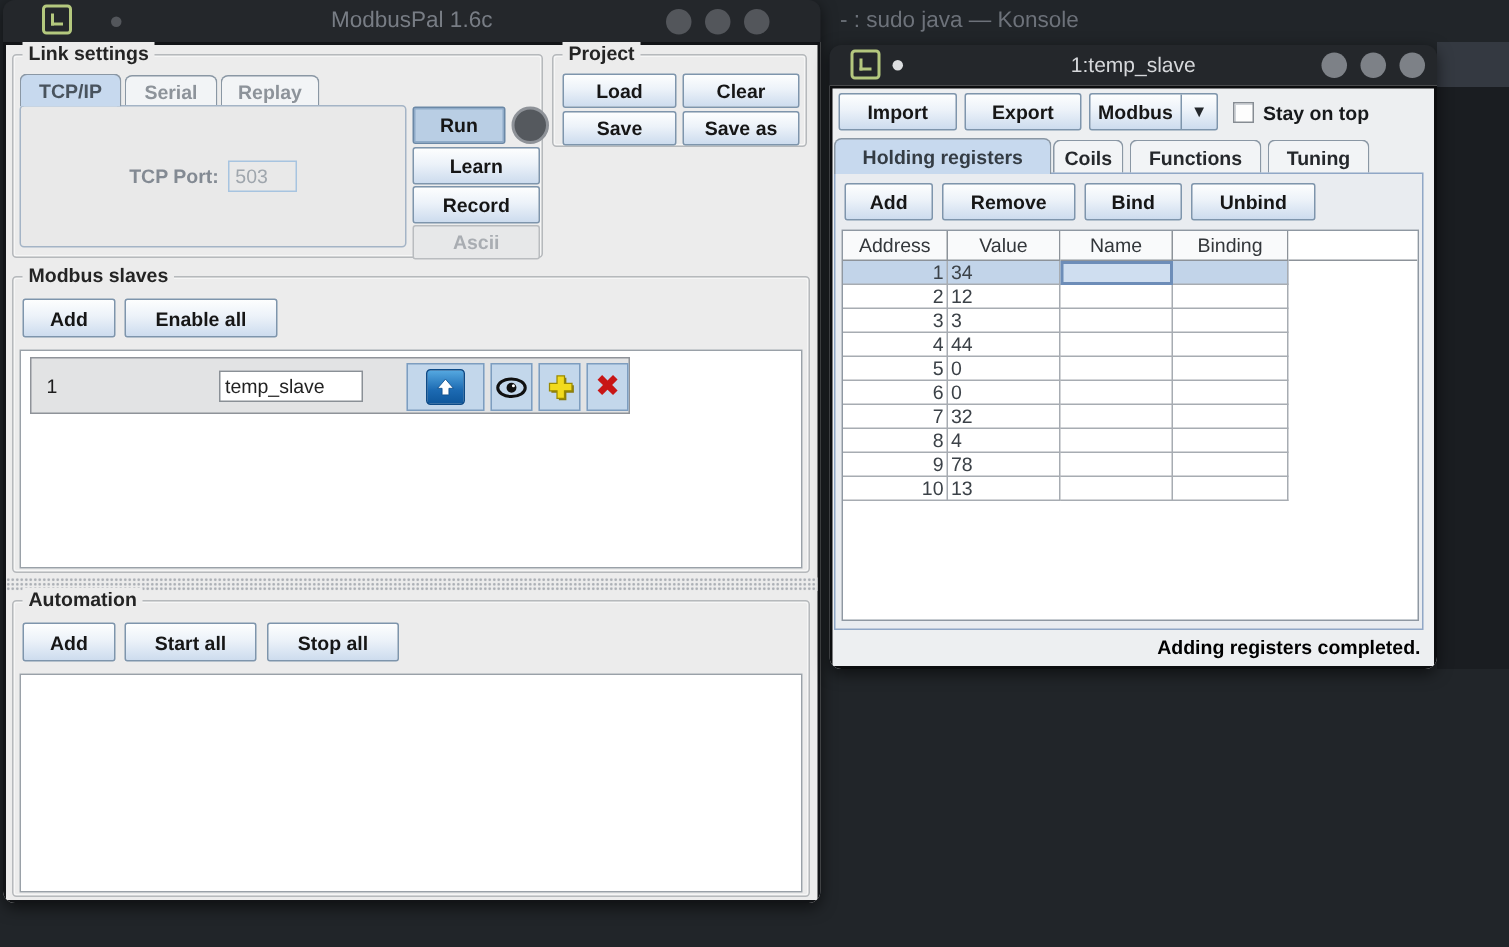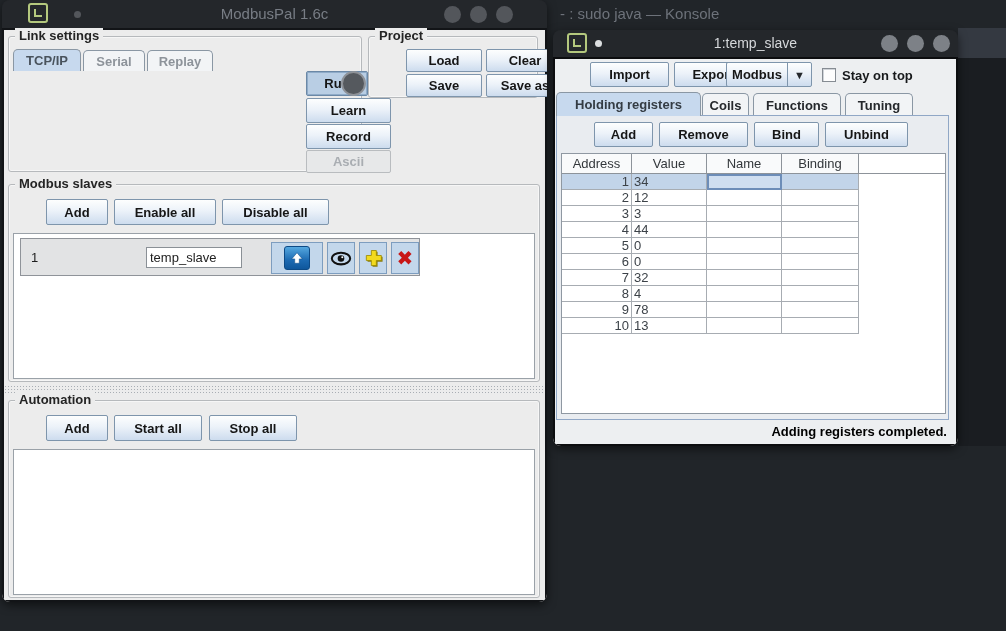--- a/index.html
+++ b/index.html
@@ -28,21 +28,21 @@
   .tbar .dot { position:absolute; width:7px; height:7px; border-radius:50%; }
   .tbar .ttl { position:absolute; left:0; right:0; text-align:center; }
   .tbar .circles { position:absolute; display:flex; gap:9px; }
   .tbar .circle { width:17px; height:17px; border-radius:50%; }
 
   
   .jbtn {
     display:flex; align-items:center; justify-content:center;
     background:linear-gradient(180deg,#fdfefe 0%,#ecf2f9 45%,#cddcee 100%);
     border:1px solid #7e95ac; border-radius:2px;
-    font-size:13px; font-weight:bold; color:#161616; cursor:pointer;margin-left:31px;
+    font-size:13px; font-weight:bold; color:#161616; cursor:pointer;
   }
   .jbtn.disabled { background:#e7e8e9; border-color:#b9bcbf; color:#a9adb2; }
   .jbtn.pressed  { background:#b9cee4; border-color:#6b88a6; box-shadow:inset 0 0 0 1px #8fabc8; }
   .group {
     position:absolute; border:1px solid #b6b9bc; border-radius:3px;
     box-shadow:inset 0 0 0 1px #f6f6f6;
   }
   .group > .gtitle {
     position:absolute; top:-9px; left:6px; padding:0 4px; background:#ececec;
     font-size:13px; font-weight:bold; color:#242424; white-space:nowrap;
@@ -155,41 +155,44 @@
       <span class="gtitle">Link settings</span>
       <div class="tab sel" style="left:4px; top:12px; width:68px; height:22px;">
         <span style="color:#49535d;">TCP/IP</span>
       </div>
       <div class="tab" style="left:74px; top:13px; width:62px; height:21px;">
         <span class="ls-tab-text-unsel">Serial</span>
       </div>
       <div class="tab" style="left:138px; top:13px; width:66px; height:21px;">
         <span class="ls-tab-text-unsel">Replay</span>
       </div>
+      <div class="panel-border" style="position:absolute; left:4px; top:33px; width:258px; height:95px; display:flex; align-items:center; justify-content:center; gap:6px;">
+        <span class="tcp-label">TCP Port:</span>
+        <input class="tcp-input" disabled="" value="503" style="">
+      </div>
       <div class="jbtn pressed" style="position:absolute; left:266px; top:34px; width:62px; height:25px;">Run</div>
       <span class="led" style="left:332px; top:34px;"></span>
       <div class="jbtn" style="position:absolute; left:266px; top:61px; width:85px; height:25px;">Learn</div>
       <div class="jbtn" style="position:absolute; left:266px; top:87px; width:85px; height:25px;">Record</div>
       <div class="jbtn disabled" style="position:absolute; left:266px; top:113px; width:85px; height:23px;">Ascii</div>
     </div>
 
     <div class="group" style="left:364px; top:6px; width:170px; height:62px;">
       <span class="gtitle">Project</span>
       <div class="jbtn" style="position:absolute; left:6px;  top:12px; width:76px; height:23px;">Load</div>
       <div class="jbtn" style="position:absolute; left:86px; top:12px; width:78px; height:23px;">Clear</div>
       <div class="jbtn" style="position:absolute; left:6px;  top:37px; width:76px; height:23px;">Save</div>
       <div class="jbtn" style="position:absolute; left:86px; top:37px; width:78px; height:23px;">Save as</div>
     </div>
 
 
     <div class="group" style="left:4px; top:154px; width:532px; height:198px;">
       <span class="gtitle">Modbus slaves</span>
       <div class="jbtn" style="position:absolute; left:6px;   top:14px; width:62px;  height:26px;">Add</div>
       <div class="jbtn" style="position:absolute; left:74px;  top:14px; width:102px; height:26px;">Enable all</div>
-      <div class="jbtn" style="position:absolute; left:182px; top:14px; width:107px; height:26px;">Disable all</div>
       <div class="white-panel" style="left:4px; top:48px; width:522px; height:146px;">
         <div class="slave-row" style="left:6px; top:4px; width:400px; height:38px;">
           <span class="slave-id">1</span>
           <input class="slave-name-input" style="left: 125px; top: 8px; width: 96px;" value="temp_slave">
           <div class="icon-btn" style="left:250px; top:3px; width:52px;">
             <span class="uparrow-box">
               <svg width="14" height="14" viewBox="0 0 16 16">
                   <path d="M8 2l6 7h-3.4v5H5.4V9H2z" fill="#fff" stroke="#0d4a86" stroke-width="0.6"></path>
                 </svg>
             </span>

